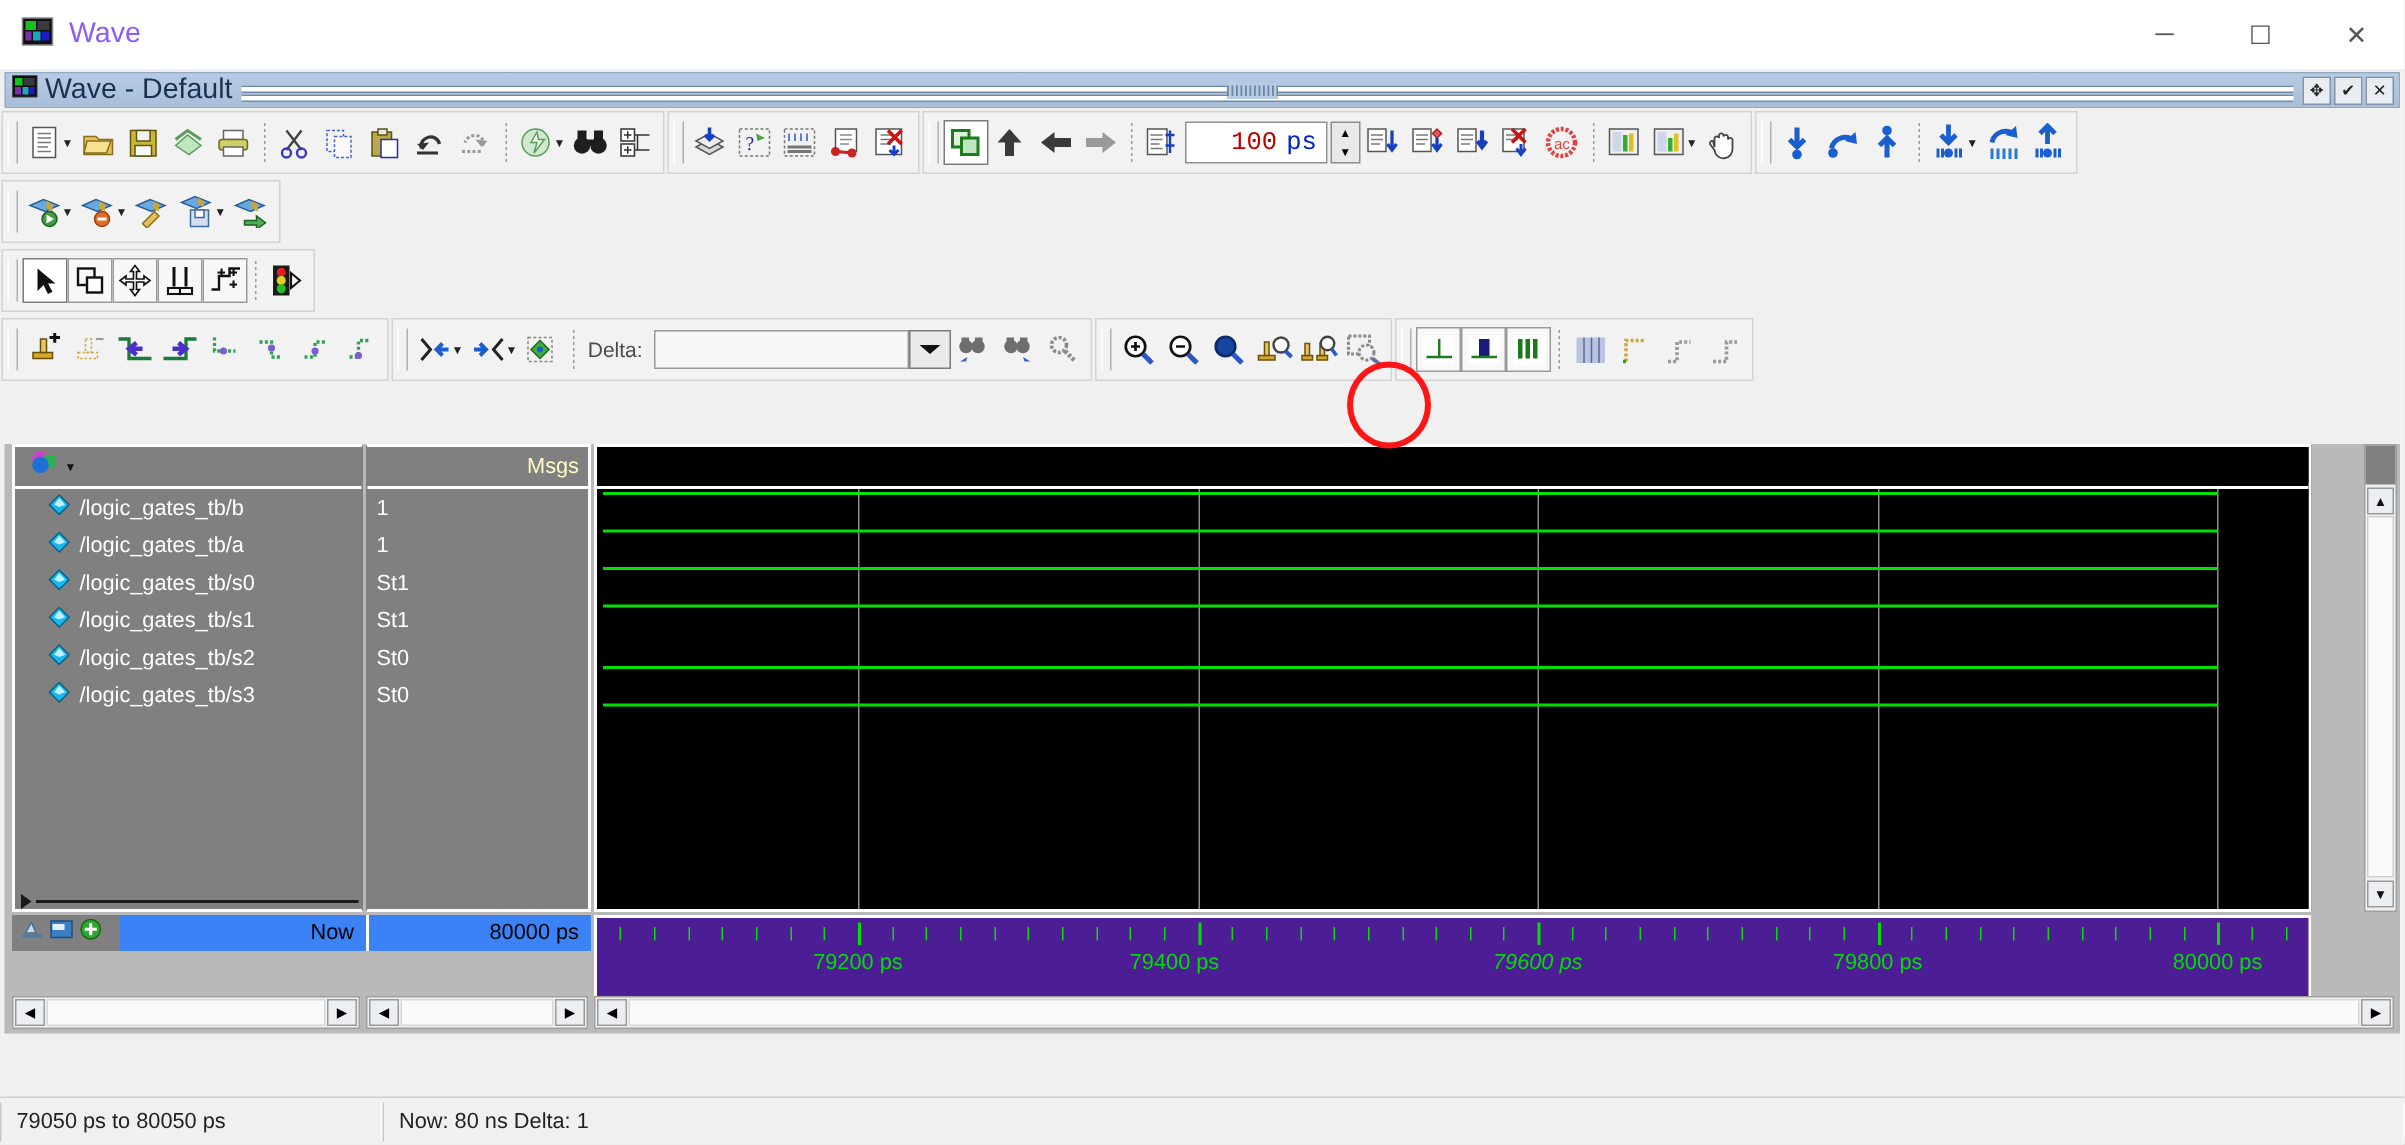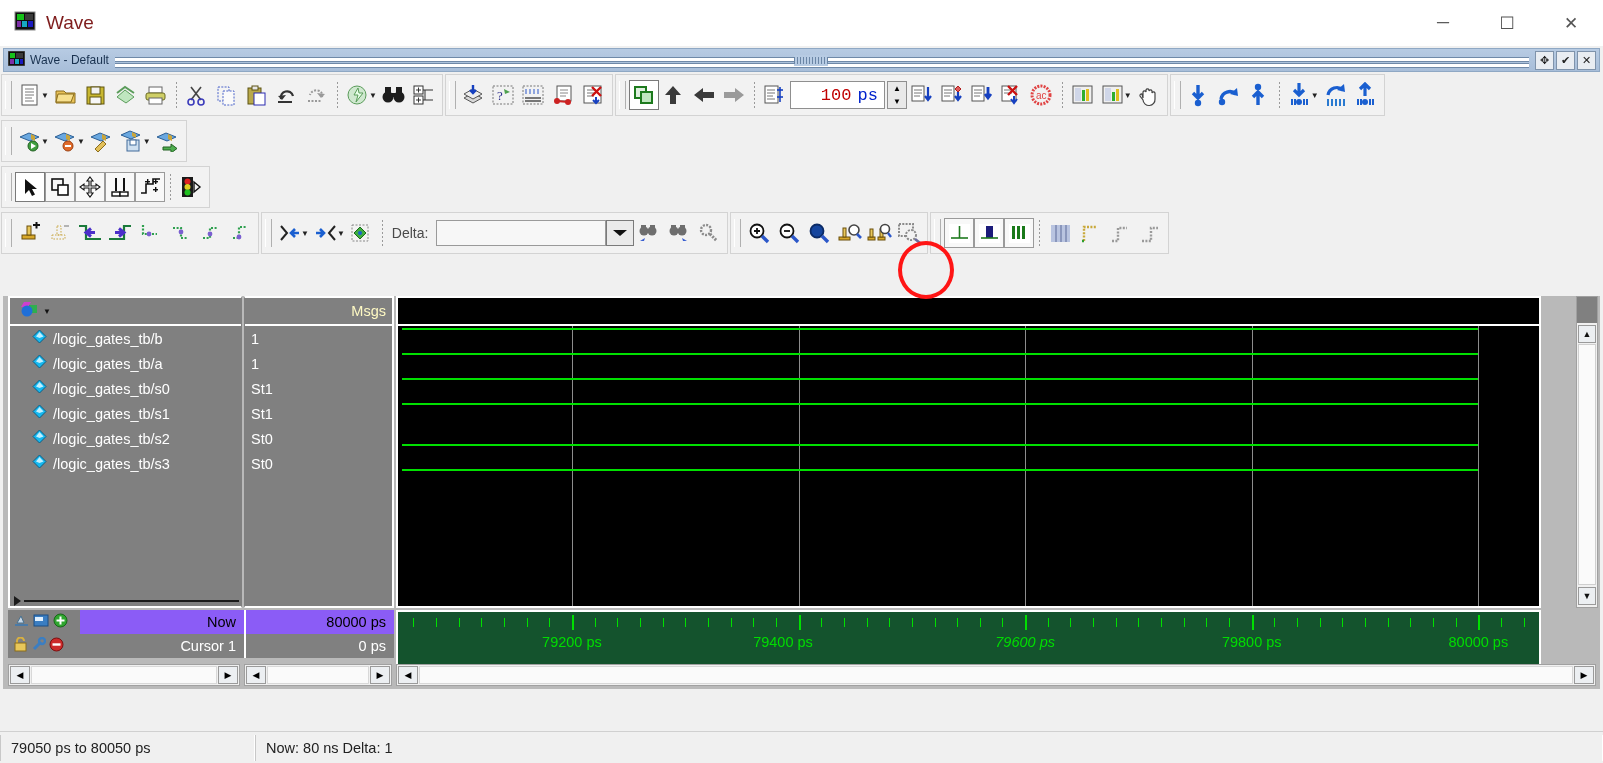--- a/index.html
+++ b/index.html
@@ -11,40 +11,40 @@
     background: #ffffff;
   }
   .app { position: relative; width: 1603px; height: 763px; background:#f0f0f0; }
 
   
   .titlebar {
     height: 46px; background:#ffffff; display:flex; align-items:center;
     position: relative;
   }
   .titlebar .tl-icon { margin-left: 14px; margin-right: 10px; }
-  .titlebar .tl-text { font-size: 19px; color:#7f1d1d; }
+  .titlebar .tl-text { font-size: 19px; color:#8b5cf6; }
   .wincontrols { position:absolute; right:0; top:0; height:46px; display:flex; }
   .wincontrols div {
     width: 64px; height:46px; display:flex; align-items:center; justify-content:center;
     color:#555; font-size:17px;
   }
 
   
   .menubar { height: 32px; background:#ffffff; display:flex; align-items:center;
              padding-left: 10px; border-bottom:1px solid #dcdcdc; }
   .menubar span { padding: 3px 11px; font-size:15.5px; color:#6e6e6e; }
 
   
   .pane-caption {
     height: 24px; margin: 2px 3px 0 3px;
     background: linear-gradient(#b7cbe3,#a8bed9);
     display:flex; align-items:center; border:1px solid #8fa8c4;
   }
   .pane-caption .pc-icon { margin:0 5px 0 4px; }
-  .pane-caption .pc-text { font-size: 12px; color:#19314f; white-space:nowrap;text-align:right; }
+  .pane-caption .pc-text { font-size: 19px; color:#19314f; white-space:nowrap;text-align:right; }
   .pc-rails { flex:1; height:100%; position:relative; margin:0 6px; }
   .pc-rails:before, .pc-rails:after {
     content:""; position:absolute; left:0; right:0; height:3px;
     background:#ffffff; border-top:1px solid #6f89a8; border-bottom:1px solid #6f89a8;
   }
   .pc-rails:before { top: 8px; }
   .pc-rails:after  { top: 14px; }
   .pc-grip { position:absolute; left:48%; top:6px; width:34px; height:11px;
              background:#b7cbe3; z-index:2;
              background-image: repeating-linear-gradient(90deg,#6b86a6 0 1px,transparent 1px 3px);
@@ -116,36 +116,36 @@
              background:#f0f0f0; border:1px solid #a0a0a0; }
   .vs-top { position:absolute; left:0; top:0; width:100%; height:26px; background:#808080; }
   .vs-btn { position:absolute; left:1px; width:18px; height:18px; background:#eceff2;
             border:1px solid #9a9a9a; display:flex; align-items:center; justify-content:center;
             font-size:9px; color:#111; }
   .vs-track { position:absolute; left:1px; top:47px; width:18px; bottom:22px; background:#fafafa;
               border:1px solid #cfcfcf; }
 
   
   .ruler { position:absolute; left:393px; top:314px; width:1145px; height:62px;
-           background:#14532d; border:2px solid #ffffff; }
+           background:#4c1d95; border:2px solid #ffffff; }
   .tick { position:absolute; background:#00e000; width:1px; }
   .tick.minor { top:6px; height:9px; }
   .tick.major { top:3px; height:15px; }
   .tlabel { position:absolute; top:22px; font-size:14.5px; color:#00dd00;
             transform:translateX(-50%); white-space:nowrap; }
 
   
   .nowpanel { position:absolute; left:5px; top:314px; width:386px; height:48px; }
   .np-row { display:flex; height:24px; }
   .np-icons { width:72px; display:flex; align-items:center; gap:3px; padding-left:5px; }
   .np-label { flex:1; display:flex; align-items:center; justify-content:flex-end;
               padding-right:8px; font-size:14.5px; }
   .np-val { width:150px; display:flex; align-items:center; justify-content:flex-end;
             padding-right:8px; font-size:14.5px; border-left:2px solid #ffffff;}
-  .np-row.now { background:#8b5cf6; color:#000; }
+  .np-row.now { background:#3b82f6; color:#000; }
   .np-row.now .np-icons { background:#808080; }
   .np-row.cur { background:#808080; color:#ffffff; }
 
   
   .hscroll { height:22px; background:#f0f0f0; border:1px solid #a0a0a0; display:flex;
              align-items:center; position:absolute; }
   .hs-btn { width:20px; height:18px; margin:0 1px; background:#eceff2; border:1px solid #9a9a9a;
             display:flex; align-items:center; justify-content:center; font-size:9px; }
   .hs-track { flex:1; height:18px; background:#fafafa; border:1px solid #d8d8d8; }
 
@@ -1012,38 +1012,20 @@
                 <rect x="1" y="2" width="14" height="11" fill="#3b7ec2" stroke="#1d4f84"></rect>
                 <rect x="2" y="4" width="8" height="4" fill="#dff0ff"></rect>
               </svg></span>
           <span><svg width="15" height="15" viewBox="0 0 15 15">
                 <circle cx="7.5" cy="7.5" r="6.5" fill="#2fa62f" stroke="#176617"></circle>
                 <path d="M7.5 3.5 v8 M3.5 7.5 h8" stroke="#fff" stroke-width="2"></path>
               </svg></span>
         </div>
         <div class="np-label">Now</div>
         <div class="np-val">80000 ps</div>
-      </div>
-      <div class="np-row cur">
-        <div class="np-icons">
-          <span><svg width="15" height="15" viewBox="0 0 15 15">
-                <path d="M4 6 v-2 a3.5 3.5 0 017 0" fill="none" stroke="#d8b040" stroke-width="2"></path>
-                <rect x="2" y="6" width="11" height="8" fill="#e8c75a" stroke="#8a6d1c"></rect>
-              </svg></span>
-          <span><svg width="15" height="15" viewBox="0 0 15 15">
-                <path d="M3 12 l7 -7" stroke="#3b7ec2" stroke-width="3"></path>
-                <circle cx="11" cy="4" r="3" fill="none" stroke="#3b7ec2" stroke-width="2.4"></circle>
-              </svg></span>
-          <span><svg width="15" height="15" viewBox="0 0 15 15">
-                <circle cx="7.5" cy="7.5" r="6.5" fill="#cc2a2a" stroke="#7d1010"></circle>
-                <rect x="3.5" y="6.3" width="8" height="2.4" fill="#fff"></rect>
-              </svg></span>
-        </div>
-        <div class="np-label">Cursor 1</div>
-        <div class="np-val">0 ps</div>
       </div>
     </div>
 
     <div class="ruler" id="ruler">
         <div class="tick minor" style="left: 15.33px;"></div>
         <div class="tick minor" style="left: 37.99px;"></div>
         <div class="tick minor" style="left: 60.65px;"></div>
         <div class="tick minor" style="left: 83.31px;"></div>
         <div class="tick minor" style="left: 105.97px;"></div>
         <div class="tick minor" style="left: 128.63px;"></div>

